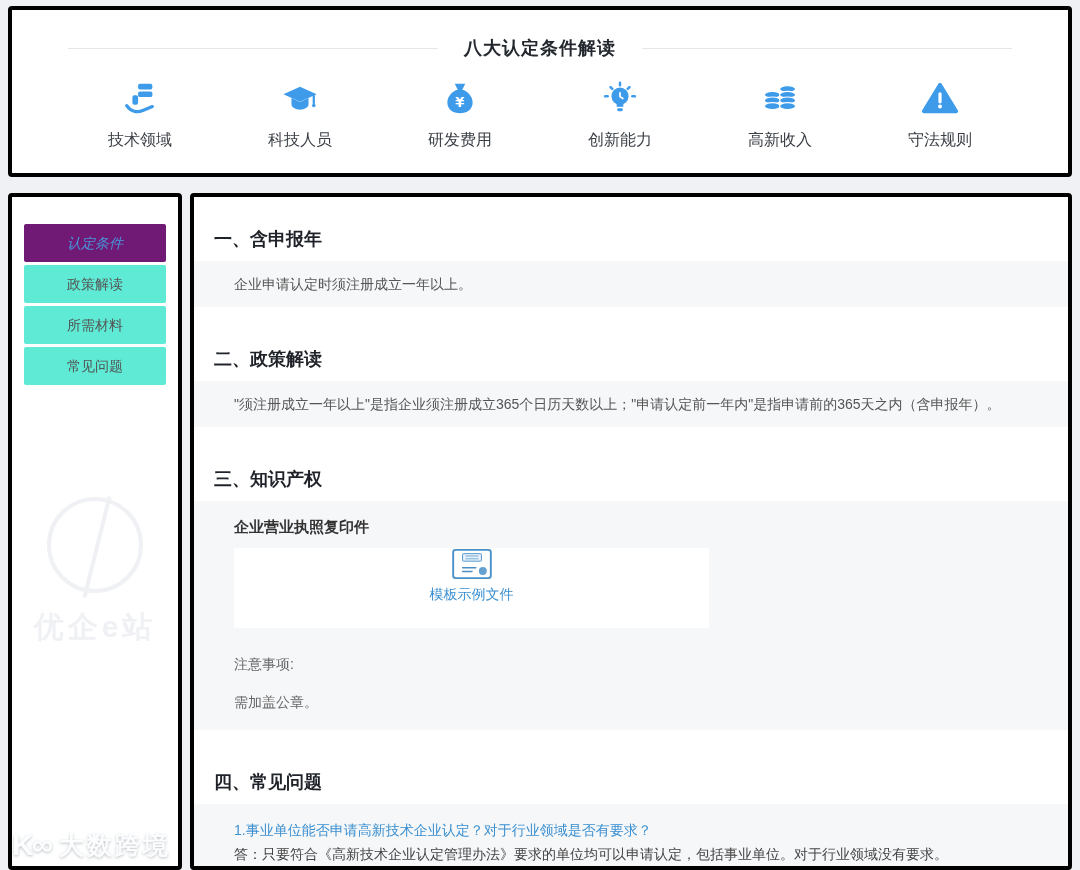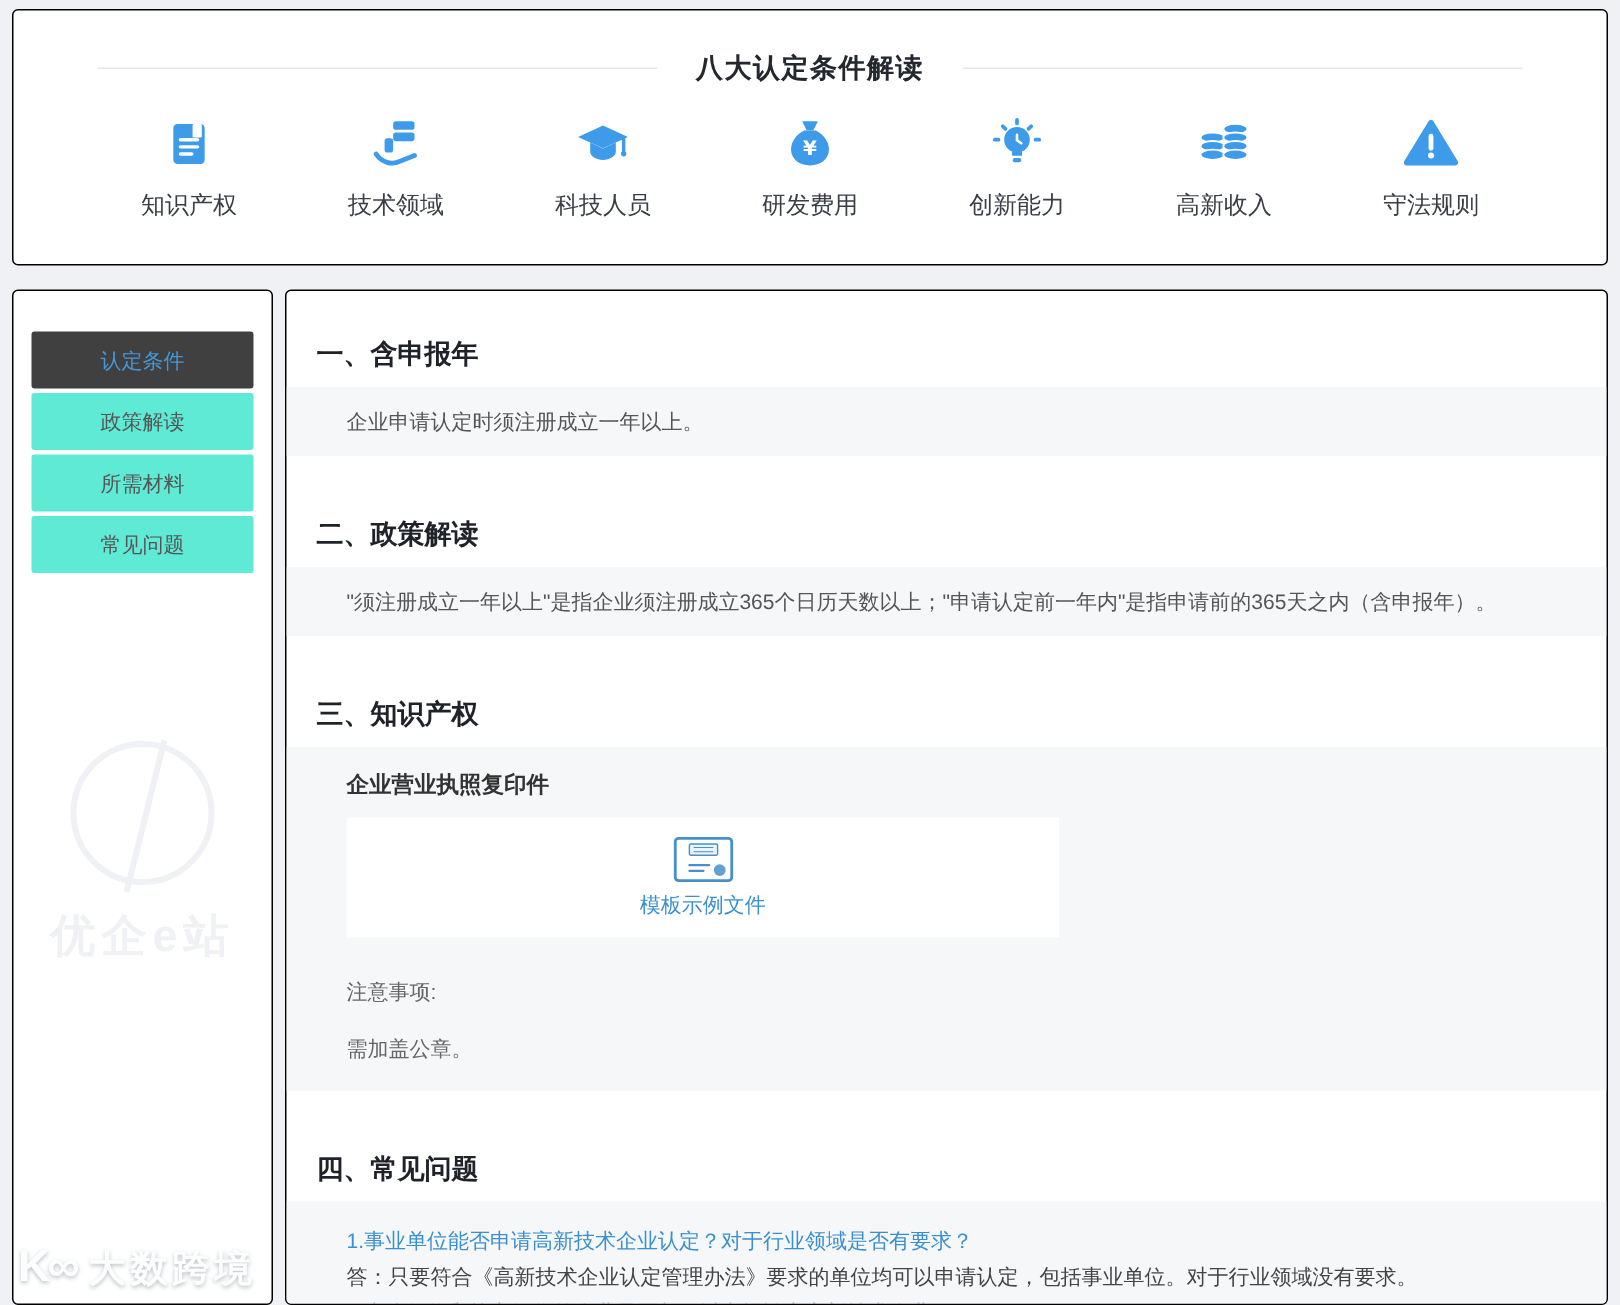--- a/index.html
+++ b/index.html
@@ -7,21 +7,21 @@
   body {
     font-family:"Liberation Sans","DejaVu Sans",sans-serif;
     background:#eff1f4;
     position:relative;
     overflow:hidden;
     color:#333;
   }
   .card {
     position:absolute;
     background:#fff;
-    border:1px solid #000000;
+    border:4px solid #000000;
     border-radius:4px;
   }
   
   .top-card { left:8px; top:6px; width:1064px; height:171px; }
   .title-row { display:flex; align-items:center; margin:26px 56px 0; }
   .title-line { flex:1; height:1px; background:#e4e6e9; }
   .page-title { margin:0 26px; font-size:18px; font-weight:bold; color:#23272e; letter-spacing:1px; }
   .tabs-row { display:flex; padding:20px 48px 0; }
   .tab { flex:1; display:flex; flex-direction:column; align-items:center; position:relative; cursor:pointer; }
   .tab-icon { height:38px; display:flex; align-items:center; justify-content:center; }
@@ -33,21 +33,21 @@
     width:134px; height:6px; border-radius:3px; background:#2b90d9;
   }
   
   .sidebar-card { left:8px; top:193px; width:174px; height:677px; overflow:hidden; }
   .sidebar-list { padding:27px 12px; }
   .side-item {
     height:38px; line-height:38px; text-align:center;
     font-size:14px; color:#555; background:#5eead4;
     margin-bottom:3px; cursor:pointer; border-radius:2px;
   }
-  .side-item.active { background:#404040; color:#4697d9; }
+  .side-item.active { background:#701a75; color:#4697d9;font-style:italic; }
   .side-watermark {
     position:absolute; left:0; top:300px; width:100%;
     text-align:center; color:#f0f1f4; pointer-events:none;
   }
   .side-watermark .wm-ring {
     width:96px; height:96px; margin:0 auto;
     border:4px solid #f0f1f4; border-radius:50%; position:relative;
   }
   .side-watermark .wm-ring::after {
     content:""; position:absolute; left:44px; top:-6px; width:4px; height:104px;
@@ -56,21 +56,21 @@
   .side-watermark .wm-text { margin-top:14px; font-size:30px; font-weight:bold; letter-spacing:4px; }
   
   .main-card { left:190px; top:193px; width:882px; height:677px; overflow:hidden; }
   .section-heading { margin:30px 20px 10px; font-size:18px; font-weight:bold; color:#1f2329; }
   .section-heading.mt { margin-top:40px; }
   .band { background:#f6f7f9; padding:13px 40px; font-size:14px; color:#555; line-height:20px; }
   .band-materials { padding:16px 40px 18px; }
   .material-subtitle { font-size:15px; font-weight:bold; color:#333; }
   .template-box {
     margin-top:11px; width:475px; height:80px; background:#fff;
-    display:flex; flex-direction:column; align-items:center; justify-content:center;
+    display:flex; flex-direction:column; align-items:center; justify-content:flex-start;
   }
   .license-icon svg { width:42px; height:32px; display:block; }
   .template-link { margin-top:4px; font-size:14px; color:#3a8fd0; cursor:pointer; }
   .notes-label { margin-top:26px; font-size:14px; color:#666; }
   .note-text { margin-top:18px; font-size:14px; color:#666; }
   .band-faq { padding:14px 40px 20px; }
   .faq-q { font-size:14px; line-height:24px; color:#3a8fd0; cursor:pointer; }
   .faq-a { font-size:14px; line-height:24px; color:#444; }
   
   .footer-watermark {
@@ -86,30 +86,20 @@
 
 <div class="card top-card">
   <div class="title-row">
     <div class="title-line"></div>
     <h1 class="page-title">八大认定条件解读</h1>
     <div class="title-line"></div>
   </div>
   <div class="tabs-row">
 
 
-    <div class="tab">
-      <span class="tab-icon">
-        <svg viewBox="0 0 40 40">
-            <rect x="9" y="6" width="22" height="28" rx="3" fill="#3d9be9"></rect>
-            <rect x="22.5" y="6" width="6.5" height="9.5" rx="1" fill="#fff"></rect>
-            <path d="M14 17h12M14 22h12M14 27h8" stroke="#fff" stroke-width="2.4" stroke-linecap="round"></path>
-          </svg>
-      </span>
-      <span class="tab-label">知识产权</span>
-    </div>
 
     <div class="tab">
       <span class="tab-icon">
         <svg viewBox="0 0 40 40">
             <rect x="18" y="4" width="15" height="6" rx="2" fill="#3d9be9"></rect>
             <rect x="18" y="12" width="15" height="6" rx="2" fill="#3d9be9"></rect>
             <rect x="12" y="16" width="6" height="10" rx="2" fill="#3d9be9"></rect>
             <path d="M6 27c4 6 11 8 17 5l10-4" stroke="#3d9be9" stroke-width="3.4" fill="none" stroke-linecap="round"></path>
           </svg>
       </span>

